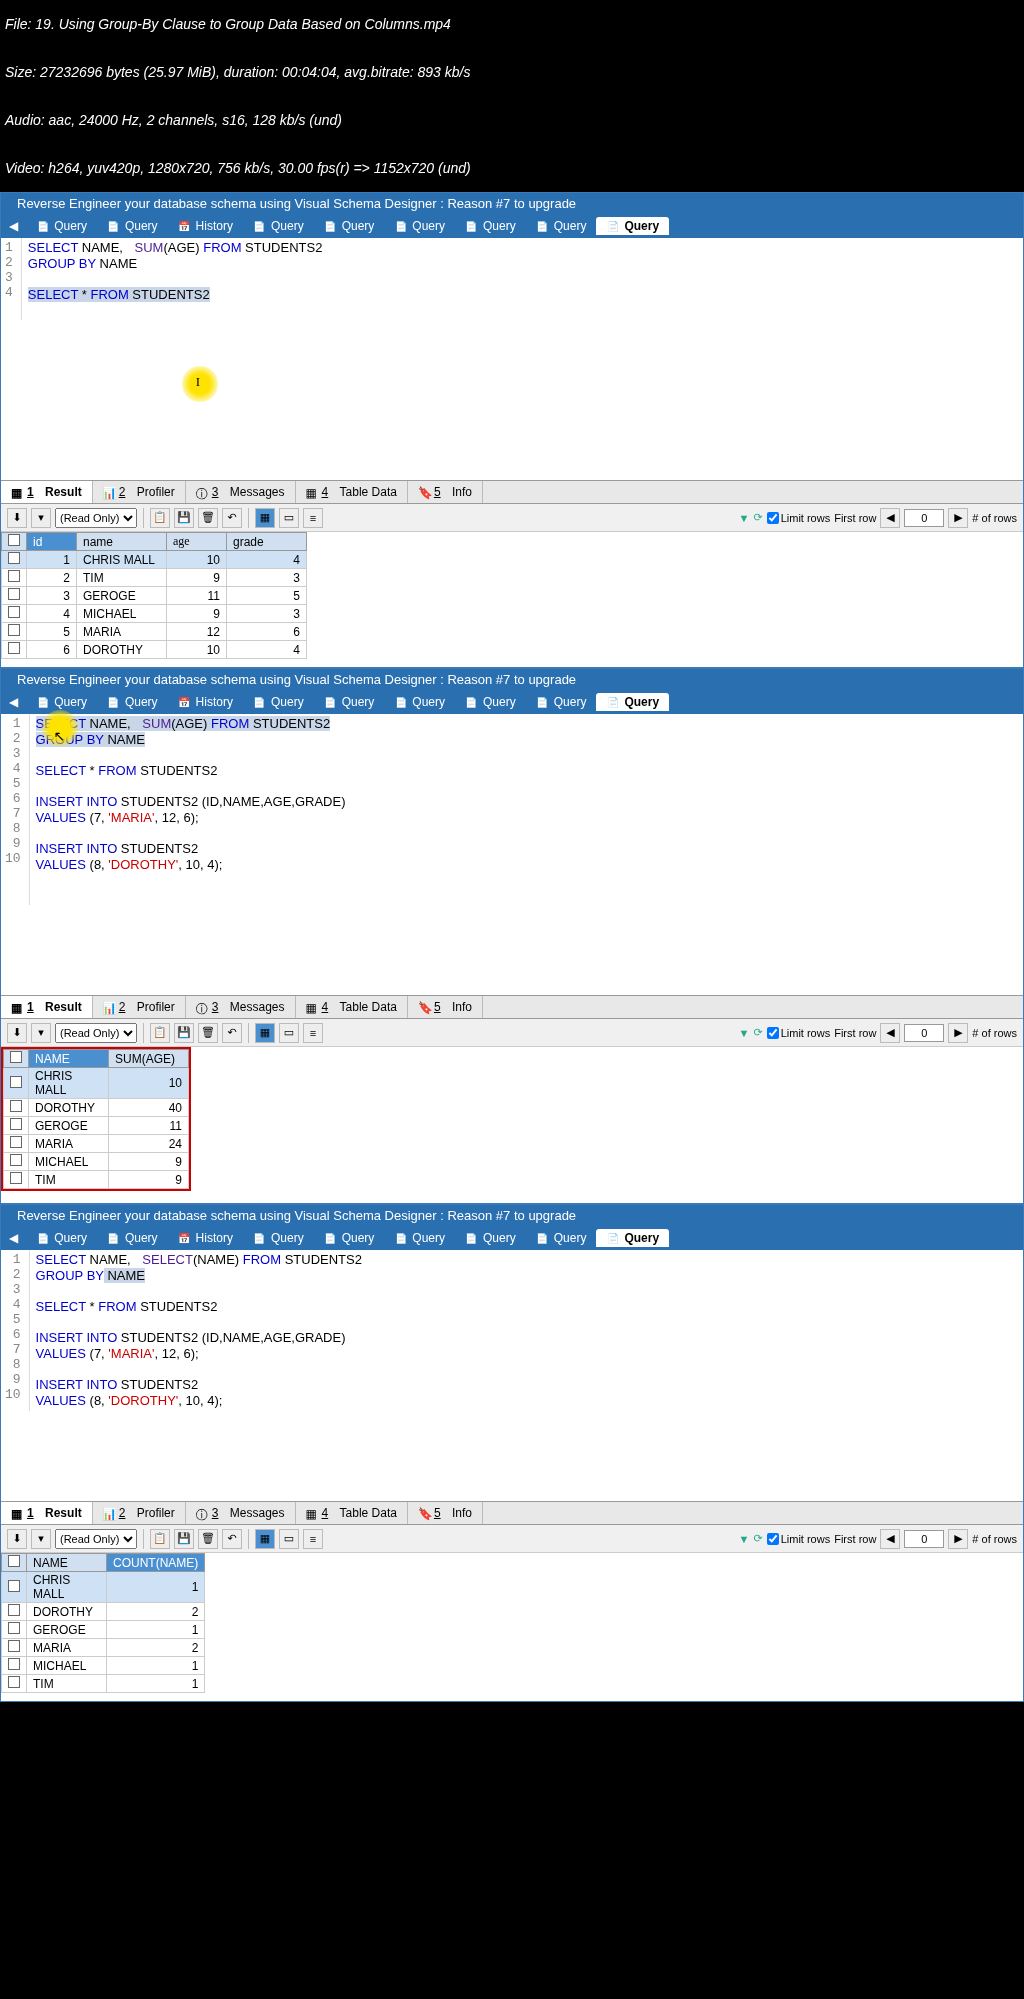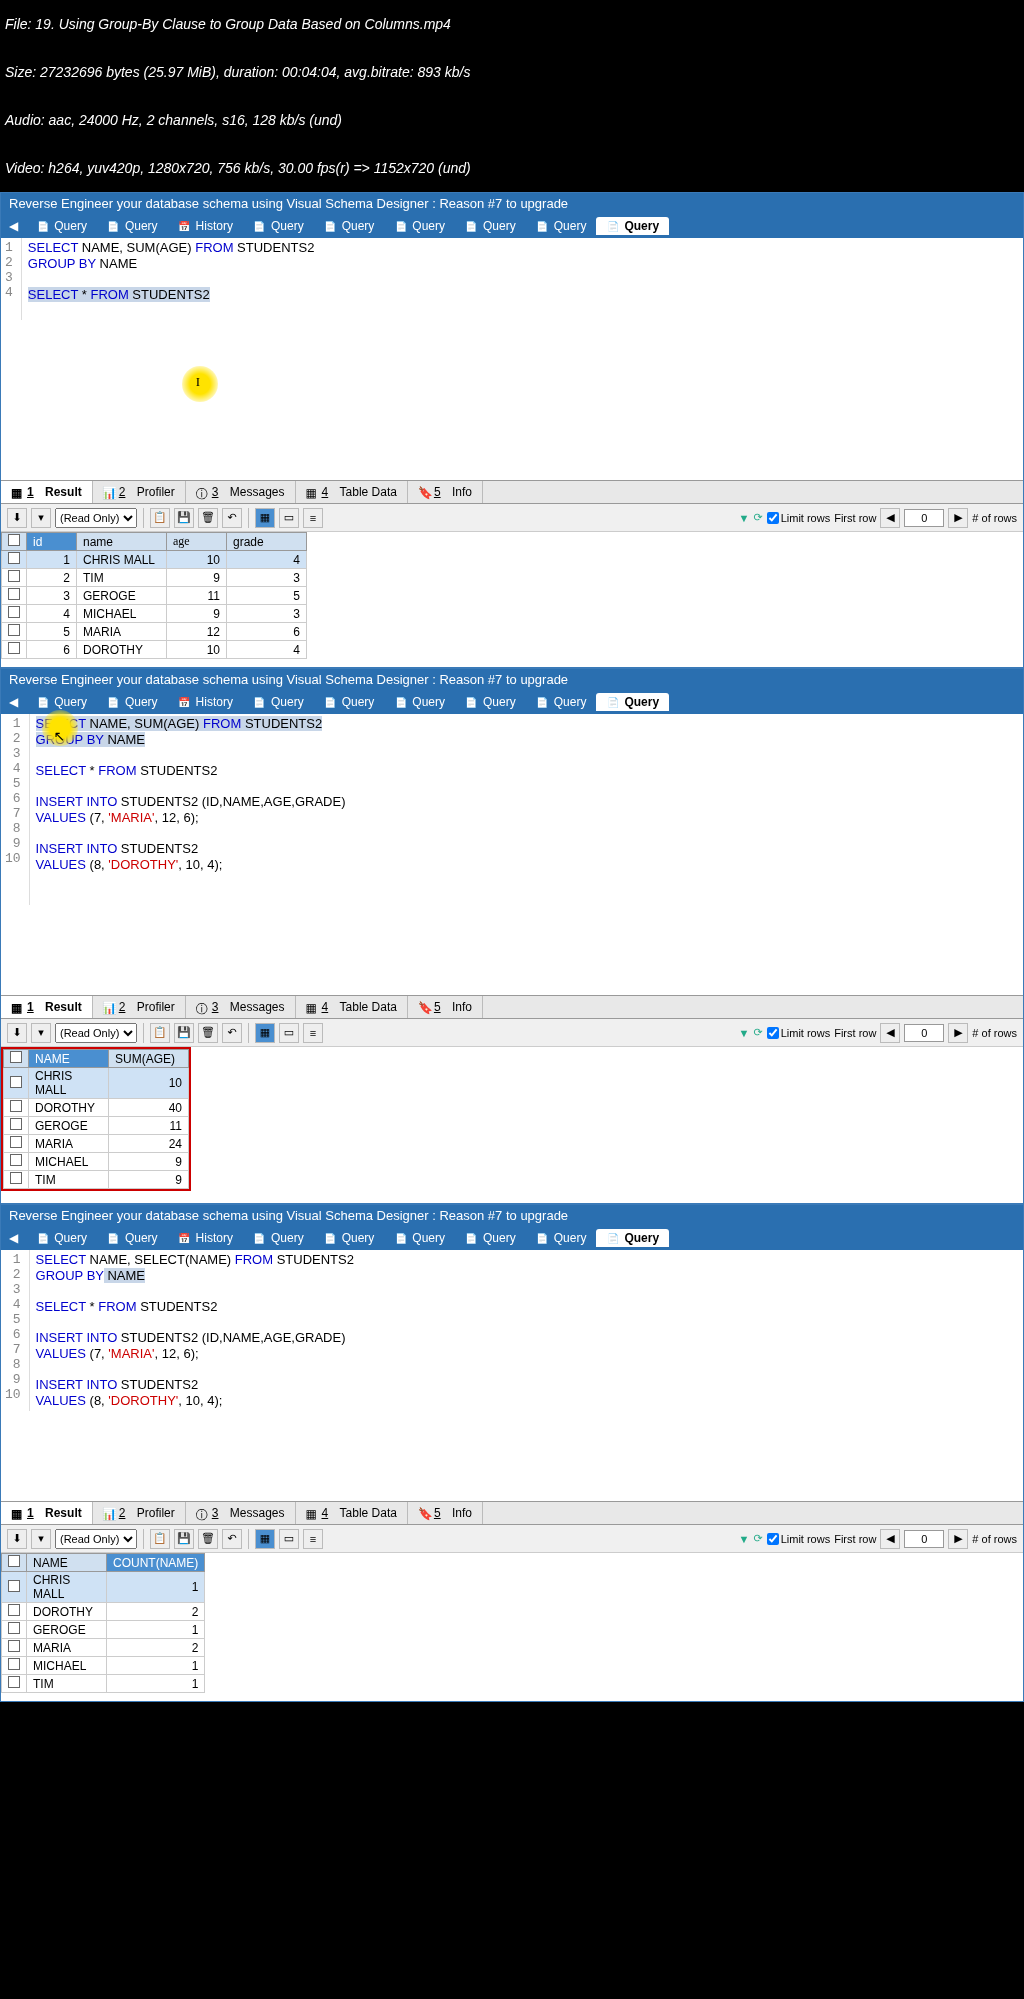--- a/index.html
+++ b/index.html
@@ -1,29 +1,29 @@
 <!DOCTYPE html>
 <html><head>
 <meta charset="utf-8">
 <style>
 * { margin: 0; padding: 0; box-sizing: border-box; font-family: Arial, sans-serif; }
 body { background: #000; width: 1024px; }
 .info-text { color: #fff; font-style: italic; font-size: 14px; padding: 16px 5px; }
 .panel { background: #fff; border: 1px solid #3a7ab8; }
-.banner { background: #2a6fb0; color: #fff; font-size: 13px; padding: 3px 8px; }
+.banner { background: #2a6fb0; color: #fff; font-size: 13px; padding: 3px 16px; }
 .tabs-row { background: #2a6fb0; display: flex; align-items: center; height: 24px; }
 .nav-arrow { color: #fff; padding: 0 8px; font-size: 12px; cursor: pointer; }
 .tab { display: flex; align-items: center; gap: 4px; padding: 2px 10px; color: #fff; font-size: 12px; cursor: pointer; }
 .tab.active { background: #fff; color: #000; font-weight: bold; border-top-left-radius: 3px; border-top-right-radius: 3px; }
 .tab-icon { width: 14px; height: 14px; display: inline-flex; align-items: center; justify-content: center; font-size: 10px; }
 .editor { display: flex; background: #fff; }
 .gutter { background: #fff; color: #888; font-family: 'Courier New', monospace; font-size: 13px; text-align: right; padding: 2px 8px 2px 4px; border-right: 1px solid #ddd; }
 .code-area { flex: 1; font-family: 'Courier New', monospace; font-size: 13px; padding: 2px 6px; white-space: pre; position: relative; }
 .kw-blue { color: #0000cc; }
-.kw-purple { color: #000000; }
+.kw-purple { color: #4c1d95; margin-left: 8px; }
 .kw-red { color: #cc0000; }
 .sel { background: #c8d6e8; }
 .highlight-circle { position: absolute; width: 36px; height: 36px; border-radius: 50%; background: radial-gradient(#ffe300 40%, rgba(255,227,0,0.3) 70%); }
 .cursor-arrow { position: absolute; font-size: 14px; }
 .result-tabs { background: #e8e8e8; display: flex; align-items: center; border-top: 1px solid #999; border-bottom: 1px solid #999; height: 24px; }
 .rtab { display: flex; align-items: center; gap: 4px; padding: 0 10px; font-size: 12px; height: 100%; border-right: 1px solid #bbb; cursor: pointer; }
 .rtab.active { background: #fff; font-weight: bold; }
 .rtab .under { text-decoration: underline; }
 .rtab-icon { width: 12px; height: 12px; display: inline-block; }
 .toolbar { background: #f0f0f0; display: flex; align-items: center; height: 28px; padding: 0 6px; gap: 4px; border-bottom: 1px solid #ccc; }

